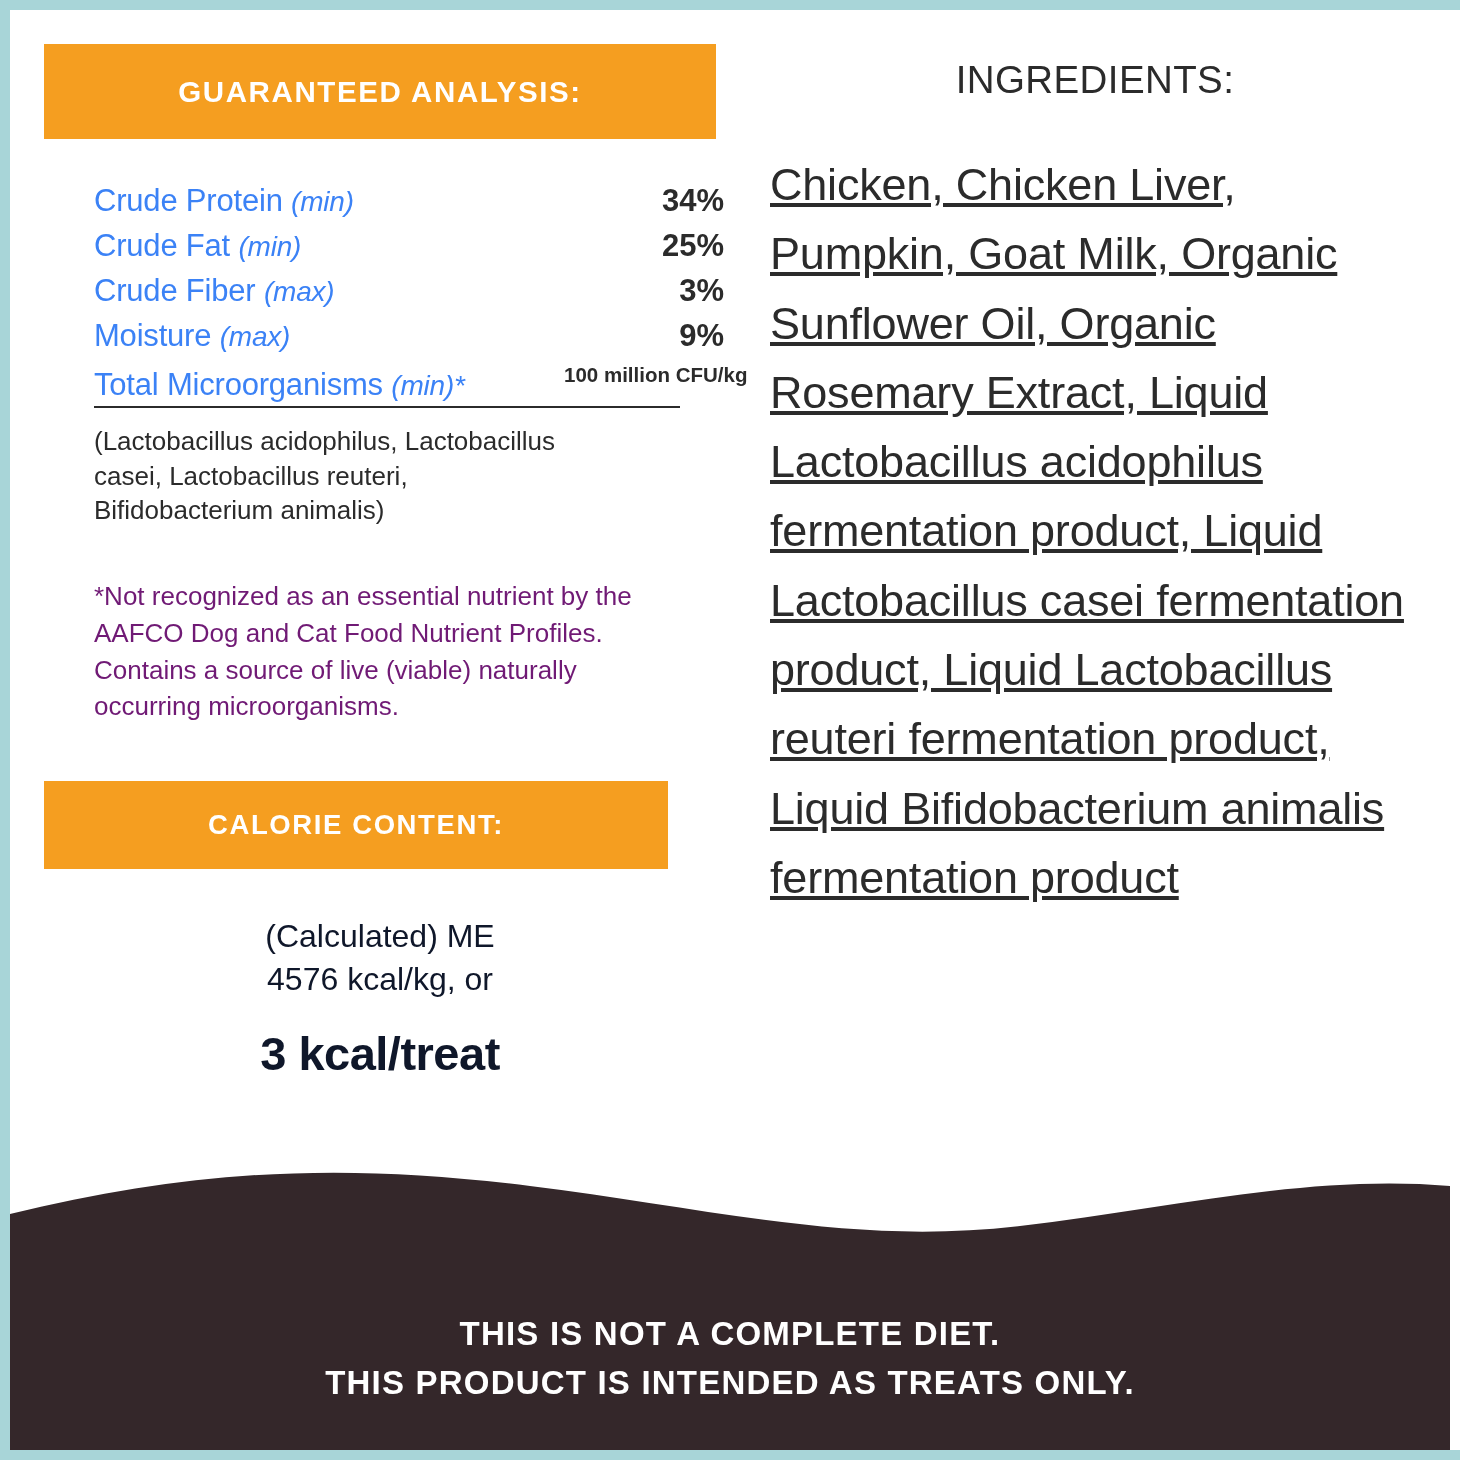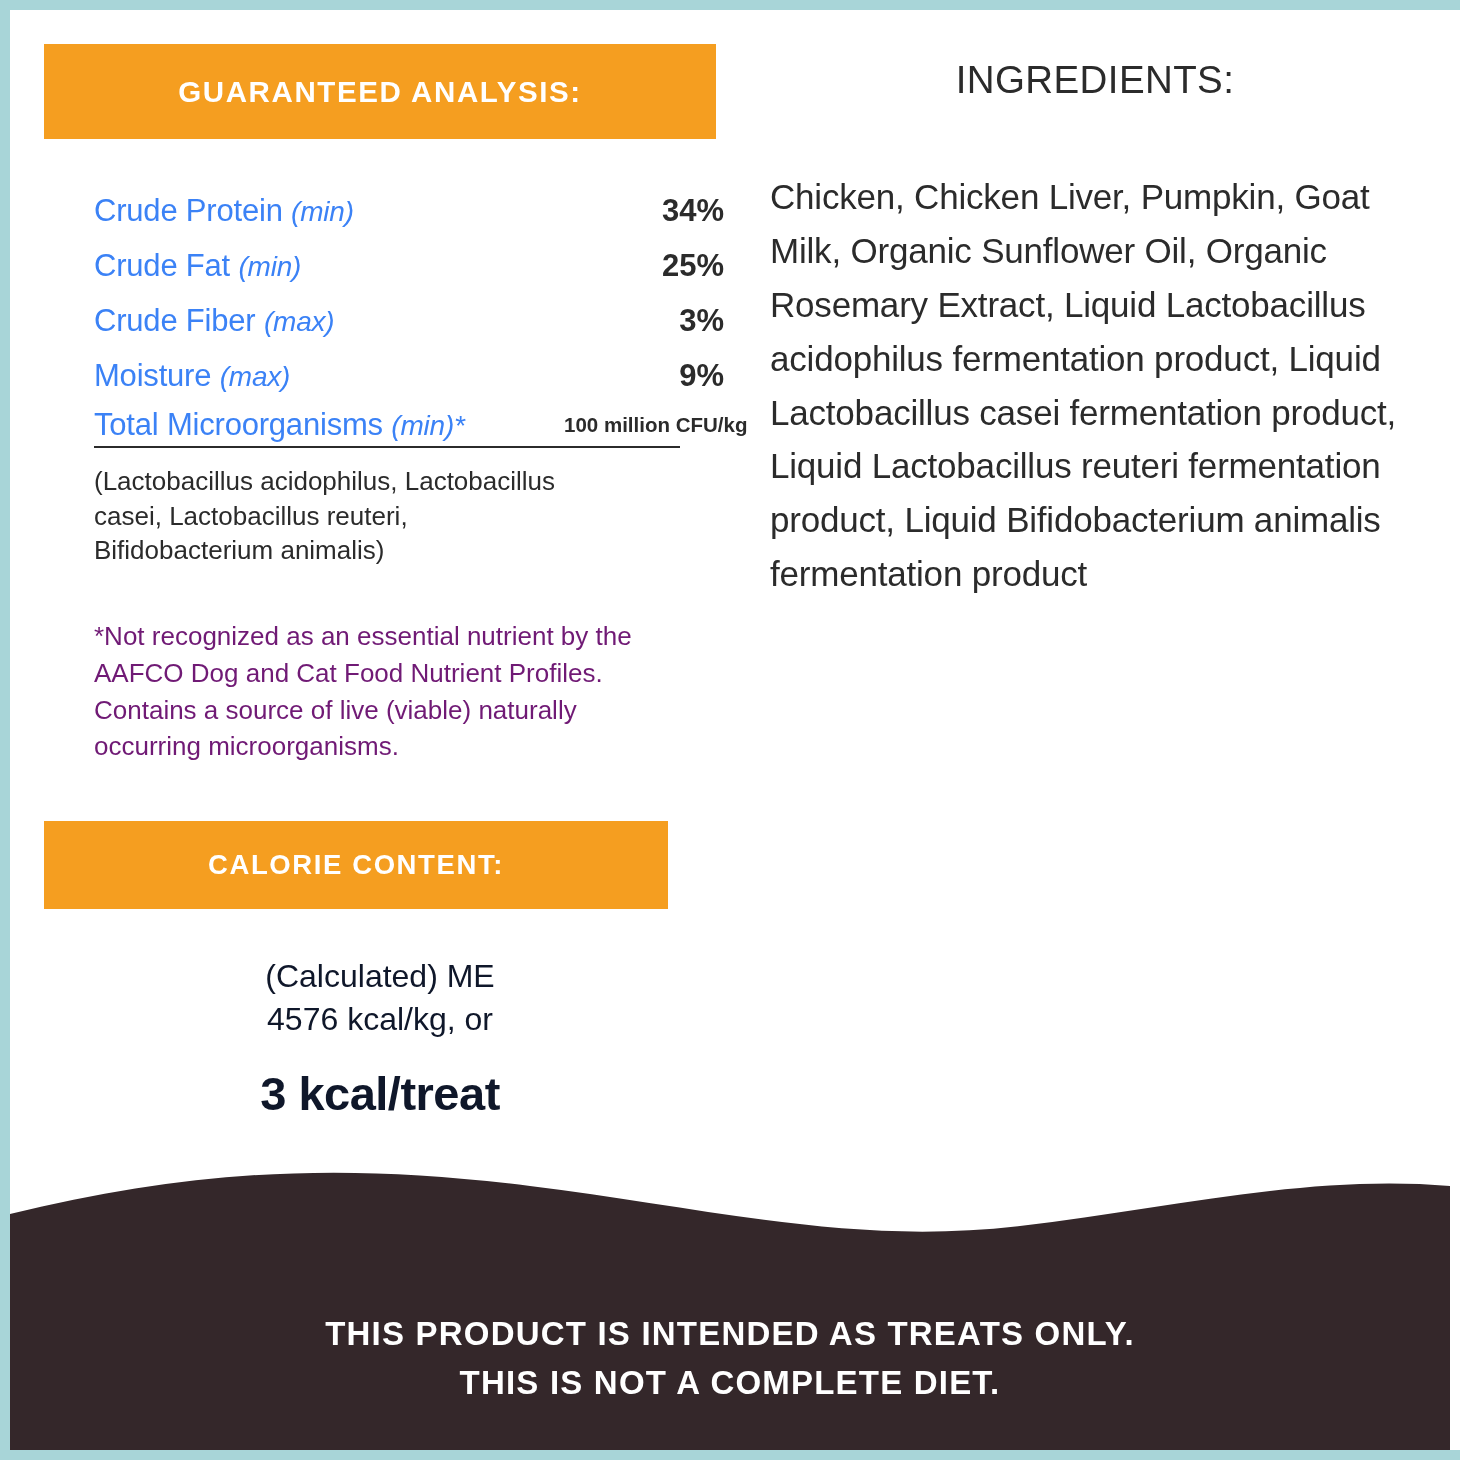--- a/index.html
+++ b/index.html
@@ -87,21 +87,20 @@
   .ga-label i {
     font-style: italic;
     font-size: 28px;
   }
   .ga-value {
     font-size: 31px;
     font-weight: bold;
     color: #2b2b2b;
     white-space: nowrap;
     text-align: left;
-    margin-top: 10px;
   }
   .ga-row.micro {
     margin-bottom: 2px;
     align-items: flex-start;
   }
   .ga-row.micro .ga-label {
     padding-top: 4px;
   }
   .ga-value.small {
     font-size: 20.5px;
@@ -155,26 +154,27 @@
   
   .ing-title {
     font-size: 38.5px;
     font-weight: normal;
     color: #2b2b2b;
     letter-spacing: 0.4px;
     margin: 14px 0 0 0;
     text-align: center;
   }
   .ing-body {
-    margin-top: 68px;
-    font-size: 35px;
+    margin-top: 48px;
+    font-size: 45px;
     line-height: 1.54;
     color: #2b2b2b;
     width: 640px;
     letter-spacing: -0.2px;
+    text-decoration: underline;
   }
 
   
   .wave-wrap {
     position: absolute;
     left: 0;
     bottom: 0;
     width: 1440px;
     height: 290px;
   }
@@ -271,18 +271,18 @@
       <div class="ing-body">Chicken, Chicken Liver, Pumpkin, Goat Milk, Organic Sunflower Oil, Organic Rosemary Extract, Liquid Lactobacillus acidophilus fermentation product, Liquid Lactobacillus casei fermentation product, Liquid Lactobacillus reuteri fermentation product, Liquid Bifidobacterium animalis fermentation product</div>
     </div>
 
   </div>
 
   <div class="wave-wrap">
     <svg width="1440" height="290" viewBox="0 0 1440 290" preserveAspectRatio="none">
       <path d="M0,54 C180,10 330,2 520,26 C700,48 840,86 1010,66 C1160,48 1300,14 1440,26 L1440,290 L0,290 Z" fill="#34272a"></path>
     </svg>
     <div class="footer-text">
+      <div>THIS IS NOT A COMPLETE DIET.</div>
       <div>THIS PRODUCT IS INTENDED AS TREATS ONLY.</div>
-      <div>THIS IS NOT A COMPLETE DIET.</div>
     </div>
   </div>
 
 </div>
 
 </body></html>

